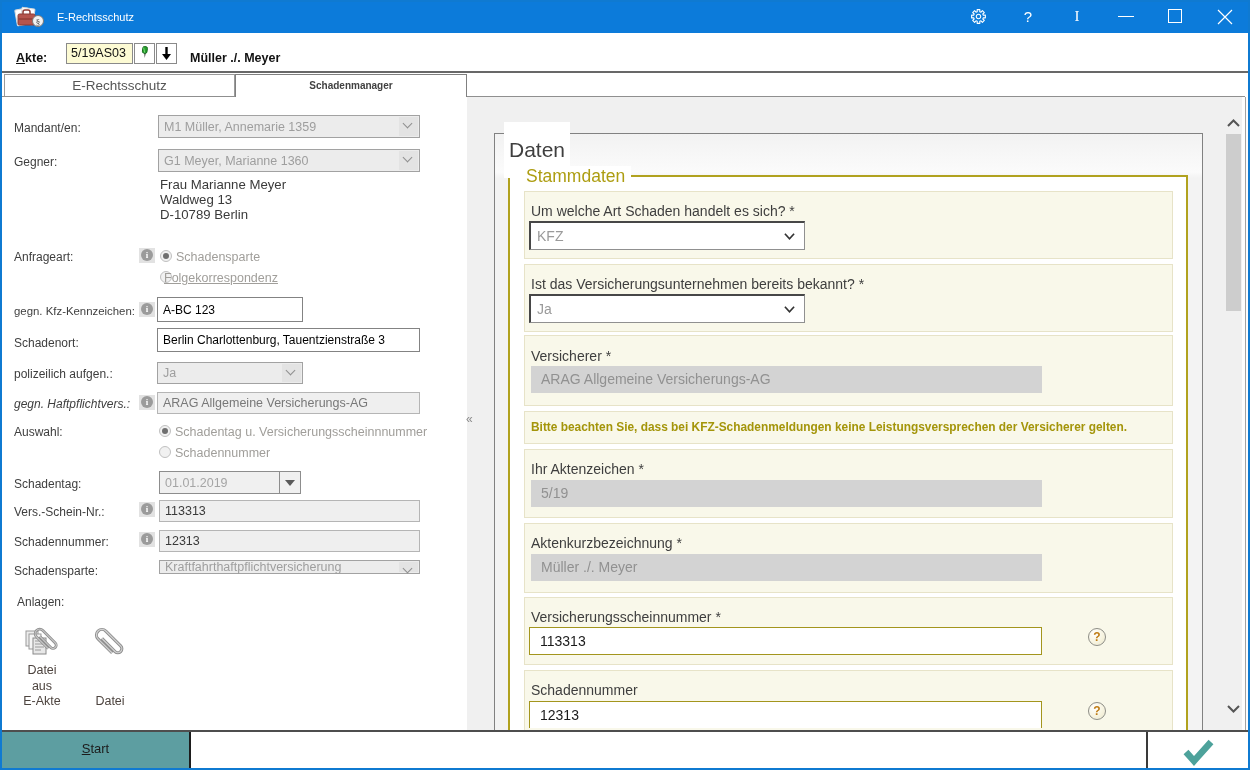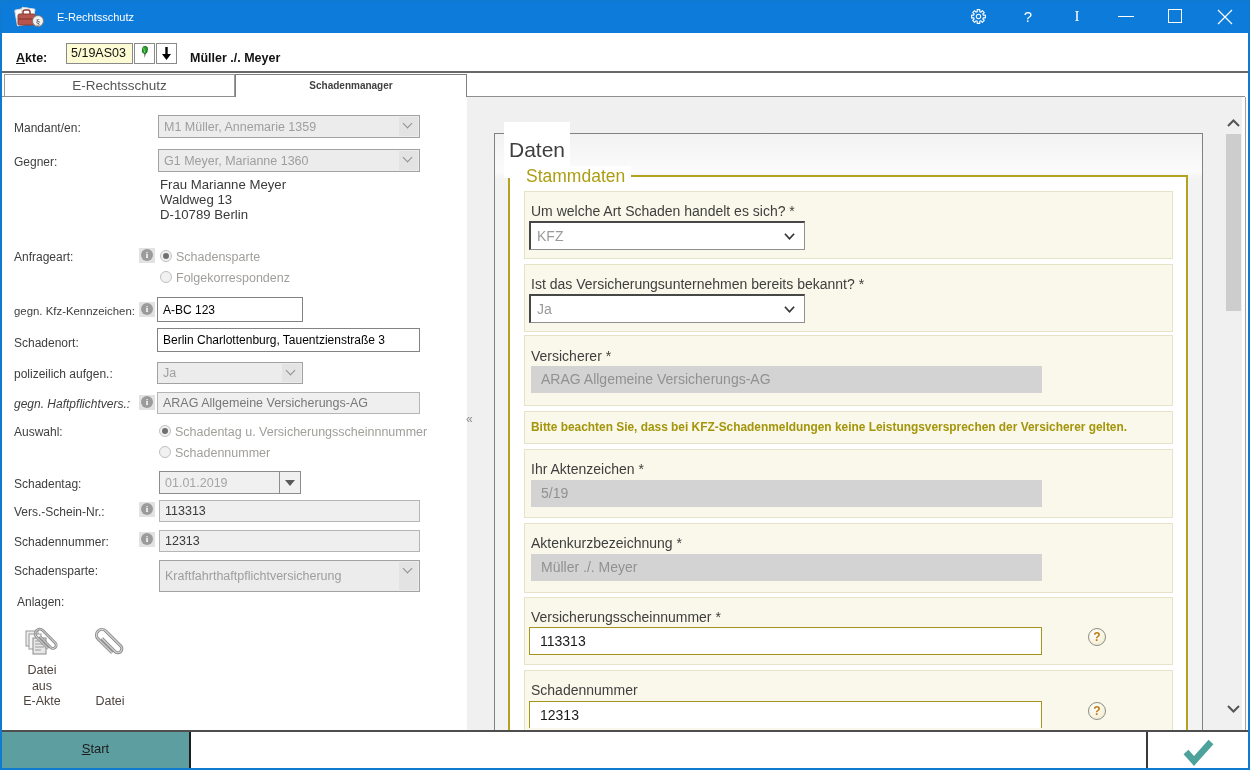--- a/index.html
+++ b/index.html
@@ -145,21 +145,21 @@
 
 <div class="lbl abs" style="left:14px; top:250px;">Anfrageart:</div>
 <div class="infoi abs" style="left:139px; top:248px;">
     <span class="ic">i</span>
   </div>
 <div class="radio abs" style="left:160px; top:250px;">
     <span class="dot"></span>
   </div>
 <div class="rlbl abs" style="left:176px; top:250px;">Schadensparte</div>
 <div class="radio abs" style="left:160px; top:271px;"></div>
-<div class="rlbl abs" style="left:176px; top:271px;">Folgekorrespondenz</div>
+<div class="rlbl abs" style="left:164px; top:271px;text-decoration:underline;">Folgekorrespondenz</div>
 
 <div class="lbl abs" style="left:14px; top:305px; font-size:11.4px;">gegn. Kfz-Kennzeichen:</div>
 <div class="infoi abs" style="left:139px; top:302px;">
     <span class="ic">i</span>
   </div>
 <div class="tinput abs" style="left:157px; top:297px; width:146px; height:25px;">
     <span class="ctext" style="color:#000;">A-BC 123</span>
   </div>
 
 <div class="lbl abs" style="left:14px; top:336px;">Schadenort:</div>
@@ -209,21 +209,21 @@
 
 <div class="lbl abs" style="left:14px; top:535px;">Schadennummer:</div>
 <div class="infoi abs" style="left:139px; top:532px;">
     <span class="ic">i</span>
   </div>
 <div class="ginput abs" style="left:159px; top:530px; width:261px; height:22px;">
     <span style="position:absolute; left:5px; top:50%; transform:translateY(-50%); color:#3a3a3a;">12313</span>
   </div>
 
 <div class="lbl abs" style="left:14px; top:564px;">Schadensparte:</div>
-<div class="combo abs" style="left:159px; top:560px; width:261px; height:32px;">
+<div class="combo abs" style="left:159px; top:560px; width:261px; height:14px;">
     <span class="ctext">Kraftfahrthaftpflichtversicherung</span>
     <span class="cbtn">
       <span class="chev"></span>
     </span>
   </div>
 
 <div class="lbl abs" style="left:17px; top:595px;">Anlagen:</div>
 
 <svg class="abs" style="left:24px; top:625px;" width="36" height="36" viewBox="0 0 36 36">
   <rect x="2" y="6" width="12" height="15" fill="#ececec" stroke="#9a9a9a"></rect>

